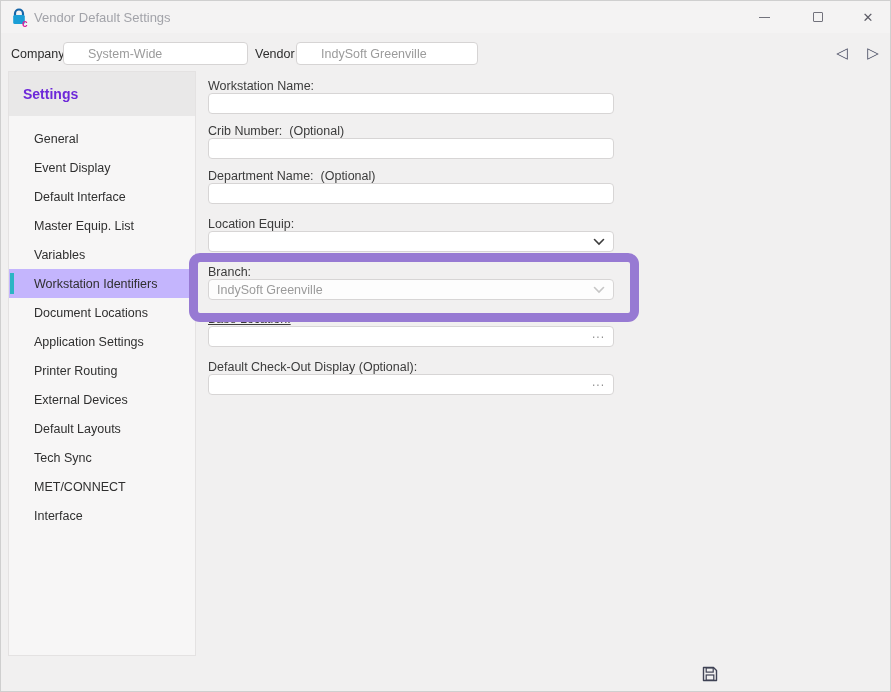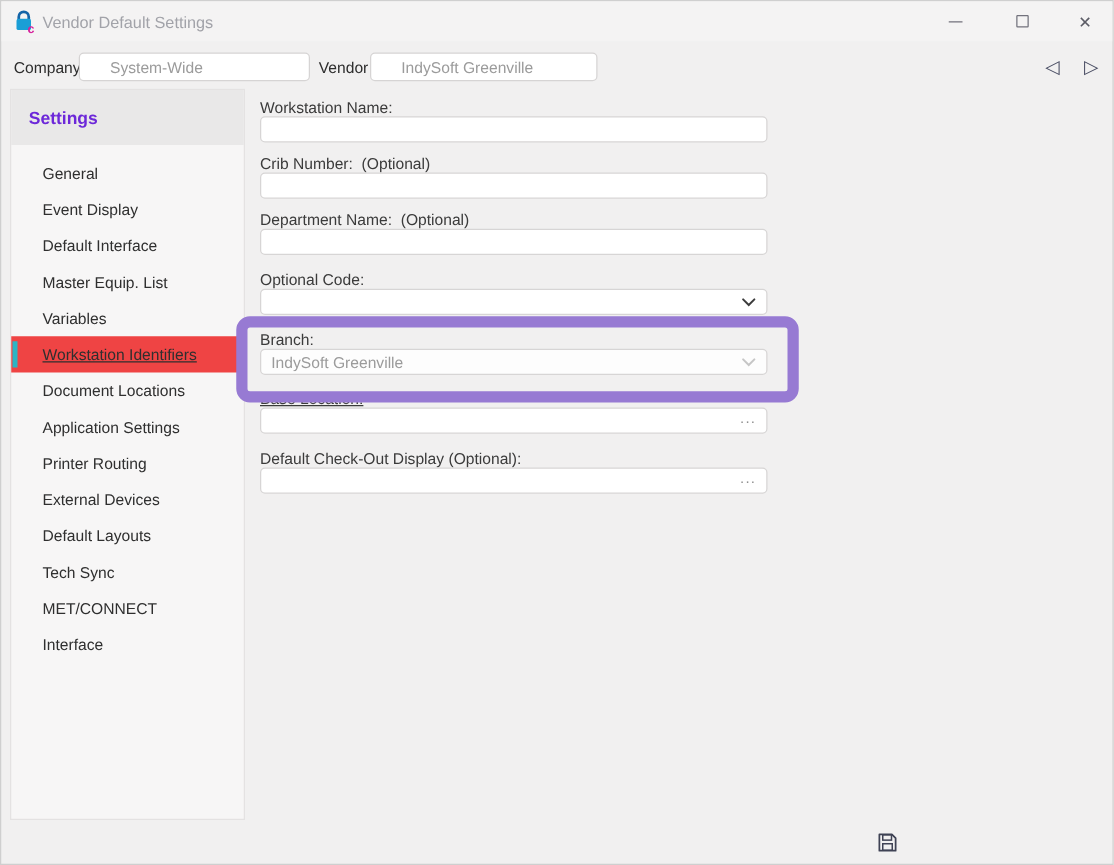--- a/index.html
+++ b/index.html
@@ -32,21 +32,21 @@
   .inp-vendor { left:295px; width:182px; }
   .nav-arrow { position:absolute; top:41px; width:22px; height:22px; display:flex; align-items:center; justify-content:center; font-size:15px; color:#494d63; cursor:default; }
   .nav-prev { left:830px; }
   .nav-next { left:861px; }
 
   
   .sidebar { position:absolute; left:7px; top:70px; width:188px; height:585px; background:#f7f6f6; border:1px solid #e4e2e2; }
   .sidebar-header { height:44px; background:#e9e8e8; display:flex; align-items:center; padding-left:14px; font-size:14px; font-weight:bold; color:#6d28d9; }
   .sidebar-items { position:absolute; left:0; top:52px; right:0; }
   .side-item { position:relative; height:29px; display:flex; align-items:center; padding-left:25px; font-size:12.5px; color:#2f2f2f; cursor:default; }
-  .side-item.selected { background:#ef4444;text-decoration:underline; }
+  .side-item.selected { background:#c4b5fd; }
   .side-item .accent { display:none; }
   .side-item.selected .accent { display:block; position:absolute; left:1px; top:4px; width:4px; height:21px; background:#2cb5c4; }
 
   
   .field-label { position:absolute; left:207px; font-size:12.5px; color:#3b3b3b; white-space:pre; }
   .field { position:absolute; left:207px; width:406px; height:21px; border:1px solid #d7d5d5; border-radius:4px; background:#fff; font-family:"Liberation Sans",sans-serif; font-size:12.5px; color:#333; padding:0 8px; outline:none; }
   .combo { display:flex; align-items:center; justify-content:space-between; cursor:default; }
   .combo .val { overflow:hidden; white-space:nowrap; }
   .combo.disabled { background:#fdfdfd; }
   .combo.disabled .val { color:#9b9b9b; }
@@ -146,21 +146,21 @@
 
   <span class="field-label" style="top:78px">Workstation Name:</span>
   <input class="field" style="top: 92px;" type="text" value="">
 
   <span class="field-label" style="top:123px">Crib Number:  (Optional)</span>
   <input class="field" style="top: 137px;" type="text" value="">
 
   <span class="field-label" style="top:168px">Department Name:  (Optional)</span>
   <input class="field" style="top: 182px;" type="text" value="">
 
-  <span class="field-label" style="top:216px">Optional Code:</span>
+  <span class="field-label" style="top:216px">Location Equip:</span>
   <div class="field combo" style="top:230px">
     <span class="val"></span>
     <svg class="chev" viewBox="0 0 12 8">
         <path d="M1.5 1.5 L6 6 L10.5 1.5" fill="none" stroke="#3c3c3c" stroke-width="1.6" stroke-linecap="round"></path>
       </svg>
   </div>
 
   <span class="field-label" style="top:264px">Branch:</span>
   <div class="field combo disabled" style="top:278px">
     <span class="val">IndySoft Greenville</span>

